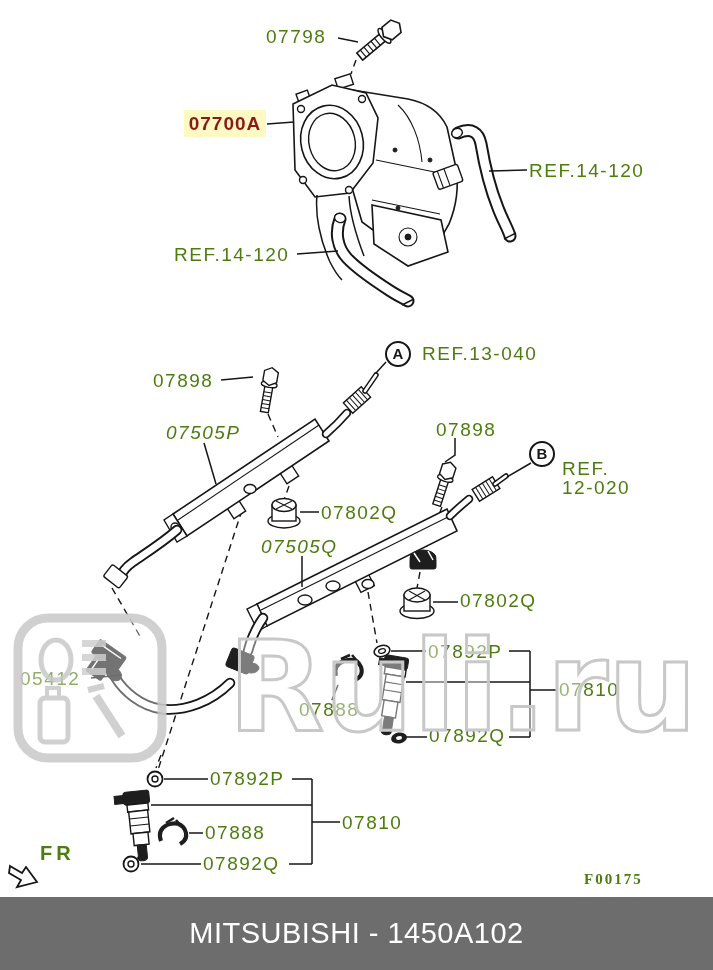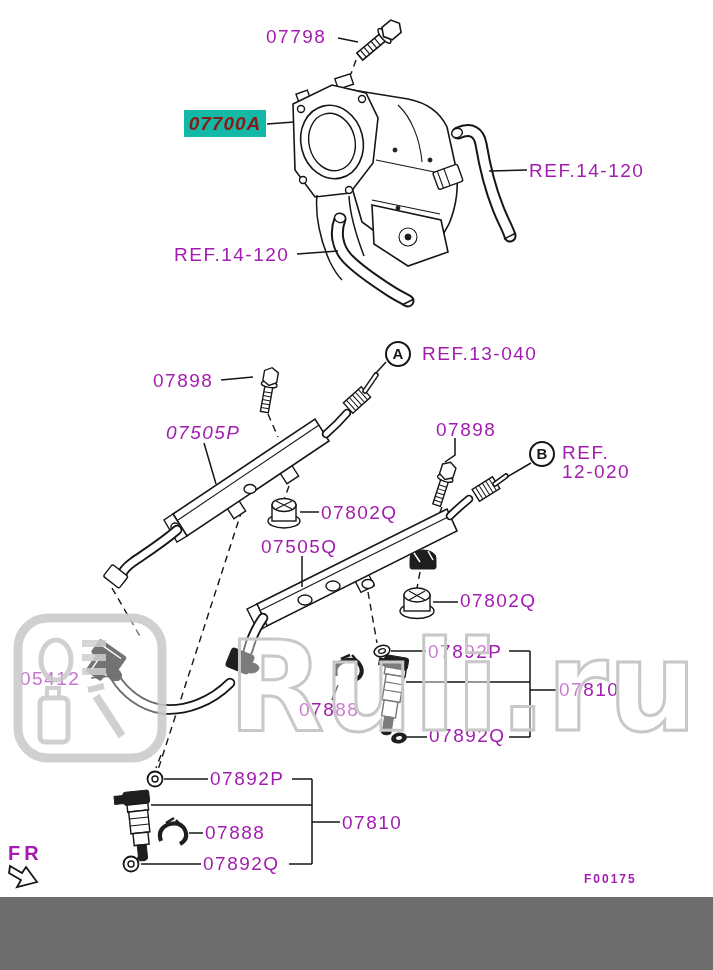--- a/index.html
+++ b/index.html
@@ -1,27 +1,27 @@
 <!DOCTYPE html>
 <html><head>
 <meta charset="utf-8">
 <style>
   html,body{margin:0;padding:0;background:#ffffff;}
   body{width:713px;height:970px;position:relative;overflow:hidden;
        font-family:"Liberation Sans",sans-serif;}
   .stage{position:absolute;left:0;top:0;width:713px;height:970px;}
   svg.art{position:absolute;left:0;top:0;}
-  .lbl{position:absolute;font-size:19px;letter-spacing:1.5px;color:#a21caf;white-space:nowrap;line-height:19px;}
+  .lbl{position:absolute;font-size:19px;letter-spacing:1.5px;color:#4d7c0f;white-space:nowrap;line-height:19px;}
   .hl{position:absolute;left:184px;top:110px;width:82px;height:27px;display:flex;
       align-items:center;justify-content:center;font-size:19px;font-weight:600;letter-spacing:1px;}
   .view-circle{position:absolute;width:22px;height:22px;border:2px solid #161616;border-radius:50%;
       text-align:center;line-height:22px;font-size:15px;font-weight:600;color:#161616;}
-  .refb{line-height:19px;}
-  .fr{font-size:20px;font-weight:700;letter-spacing:4px;}
-  .code{font-size:12px;font-weight:700;letter-spacing:2px;}
+  .refb{line-height:19px;margin-top:16px;}
+  .fr{font-size:20px;font-weight:700;letter-spacing:4px;margin-left:32px;}
+  .code{font-size:15px;font-weight:700;letter-spacing:2px;font-family:Liberation Serif, serif;}
   .watermark{position:absolute;left:0;top:0;pointer-events:none;}
   .footer{position:absolute;left:0;top:897px;width:713px;height:73px;display:flex;align-items:center;
       justify-content:center;gap:36px;color:#ffffff;font-size:29px;letter-spacing:0.5px;}
   
   .ln{stroke:#161616;stroke-width:1.5;fill:none;}
   .lt{stroke:#161616;stroke-width:1.1;fill:none;}
   .dsh{stroke:#161616;stroke-width:1.4;fill:none;stroke-dasharray:7 5;}
   .wf{fill:#ffffff;stroke:#161616;stroke-width:1.6;}
   .wf14{fill:#ffffff;stroke:#161616;stroke-width:1.4;}
   .dk{fill:#1e1e1e;stroke:#1e1e1e;stroke-width:1;}
@@ -248,35 +248,35 @@
     </g>
     <g>
       <path class="ln" d="M509,651 L530,651 M530,651 L530,737 M509,737 L530,737 M406,682 L530,682 M530,690 L556,690"></path>
       <path class="ln" d="M292,779 L312,779 M312,779 L312,864 M289,864 L312,864 M151,805 L312,805 M312,822 L340,822"></path>
     </g>
 
     <path d="M10,866 L22,873 L26,867 L37,882 L17,887 L21,880 L9,873 Z" fill="#ffffff" stroke="#161616" stroke-width="1.8"></path>
   </svg>
 
   <div class="lbl" style="left:266px;top:27px;">07798</div>
-  <div class="hl" style="background: #14b8a6; color: rgb(138, 26, 23); font-style: italic;">07700A</div>
+  <div class="hl" style="background: #fef9c3; color: rgb(138, 26, 23);">07700A</div>
   <div class="lbl" style="left:529px;top:161px;">REF.14-120</div>
   <div class="lbl" style="left:174px;top:245px;">REF.14-120</div>
   <div class="view-circle" style="left:385px;top:341px;">A</div>
   <div class="lbl" style="left:422px;top:344px;">REF.13-040</div>
   <div class="lbl" style="left:153px;top:371px;">07898</div>
   <div class="lbl" style="left:166px;top:423px;font-style:italic;">07505P</div>
   <div class="lbl" style="left:436px;top:420px;">07898</div>
   <div class="view-circle" style="left:529px;top:441px;">B</div>
   <div class="lbl refb" style="left:562px;top:443px;">
     <div>REF.</div>
     <div>12-020</div>
   </div>
   <div class="lbl" style="left:321px;top:503px;">07802Q</div>
-  <div class="lbl" style="left:261px;top:537px;">07505Q</div>
+  <div class="lbl" style="left:261px;top:537px;font-style:italic;">07505Q</div>
   <div class="lbl" style="left:460px;top:591px;">07802Q</div>
   <div class="lbl" style="left:428px;top:642px;">07892P</div>
   <div class="lbl" style="left:559px;top:680px;">07810</div>
   <div class="lbl" style="left:299px;top:700px;">07888</div>
   <div class="lbl" style="left:429px;top:726px;">07892Q</div>
   <div class="lbl" style="left:20px;top:669px;">05412</div>
   <div class="lbl" style="left:210px;top:769px;">07892P</div>
   <div class="lbl" style="left:342px;top:813px;">07810</div>
   <div class="lbl" style="left:205px;top:823px;">07888</div>
   <div class="lbl" style="left:203px;top:854px;">07892Q</div>
@@ -292,15 +292,16 @@
       <rect x="82" y="70" width="24" height="7" fill="#d2d2d2"></rect>
       <rect x="40" y="100" width="28" height="44" rx="5" fill="none" stroke="#cbcbcb" stroke-width="5"></rect>
       <rect x="47" y="90" width="12" height="10" fill="none" stroke="#cbcbcb" stroke-width="4"></rect>
       <path d="M96,98 L122,138" stroke="#cbcbcb" stroke-width="8" fill="none"></path>
       <path d="M88,92 L104,88" stroke="#cbcbcb" stroke-width="6" fill="none"></path>
     </g>
     <text x="228" y="132" font-family="DejaVu Sans, sans-serif" font-size="125" font-weight="bold" fill="rgba(255,255,255,0.42)" stroke="#c8c8c8" stroke-width="3">Ruli.ru</text>
   </svg>
 
   <div class="footer" style="background: rgb(109, 109, 109);">
+    <span>MITSUBISHI - 1450A102</span>
   </div>
 
 </div>
 
 </body></html>

